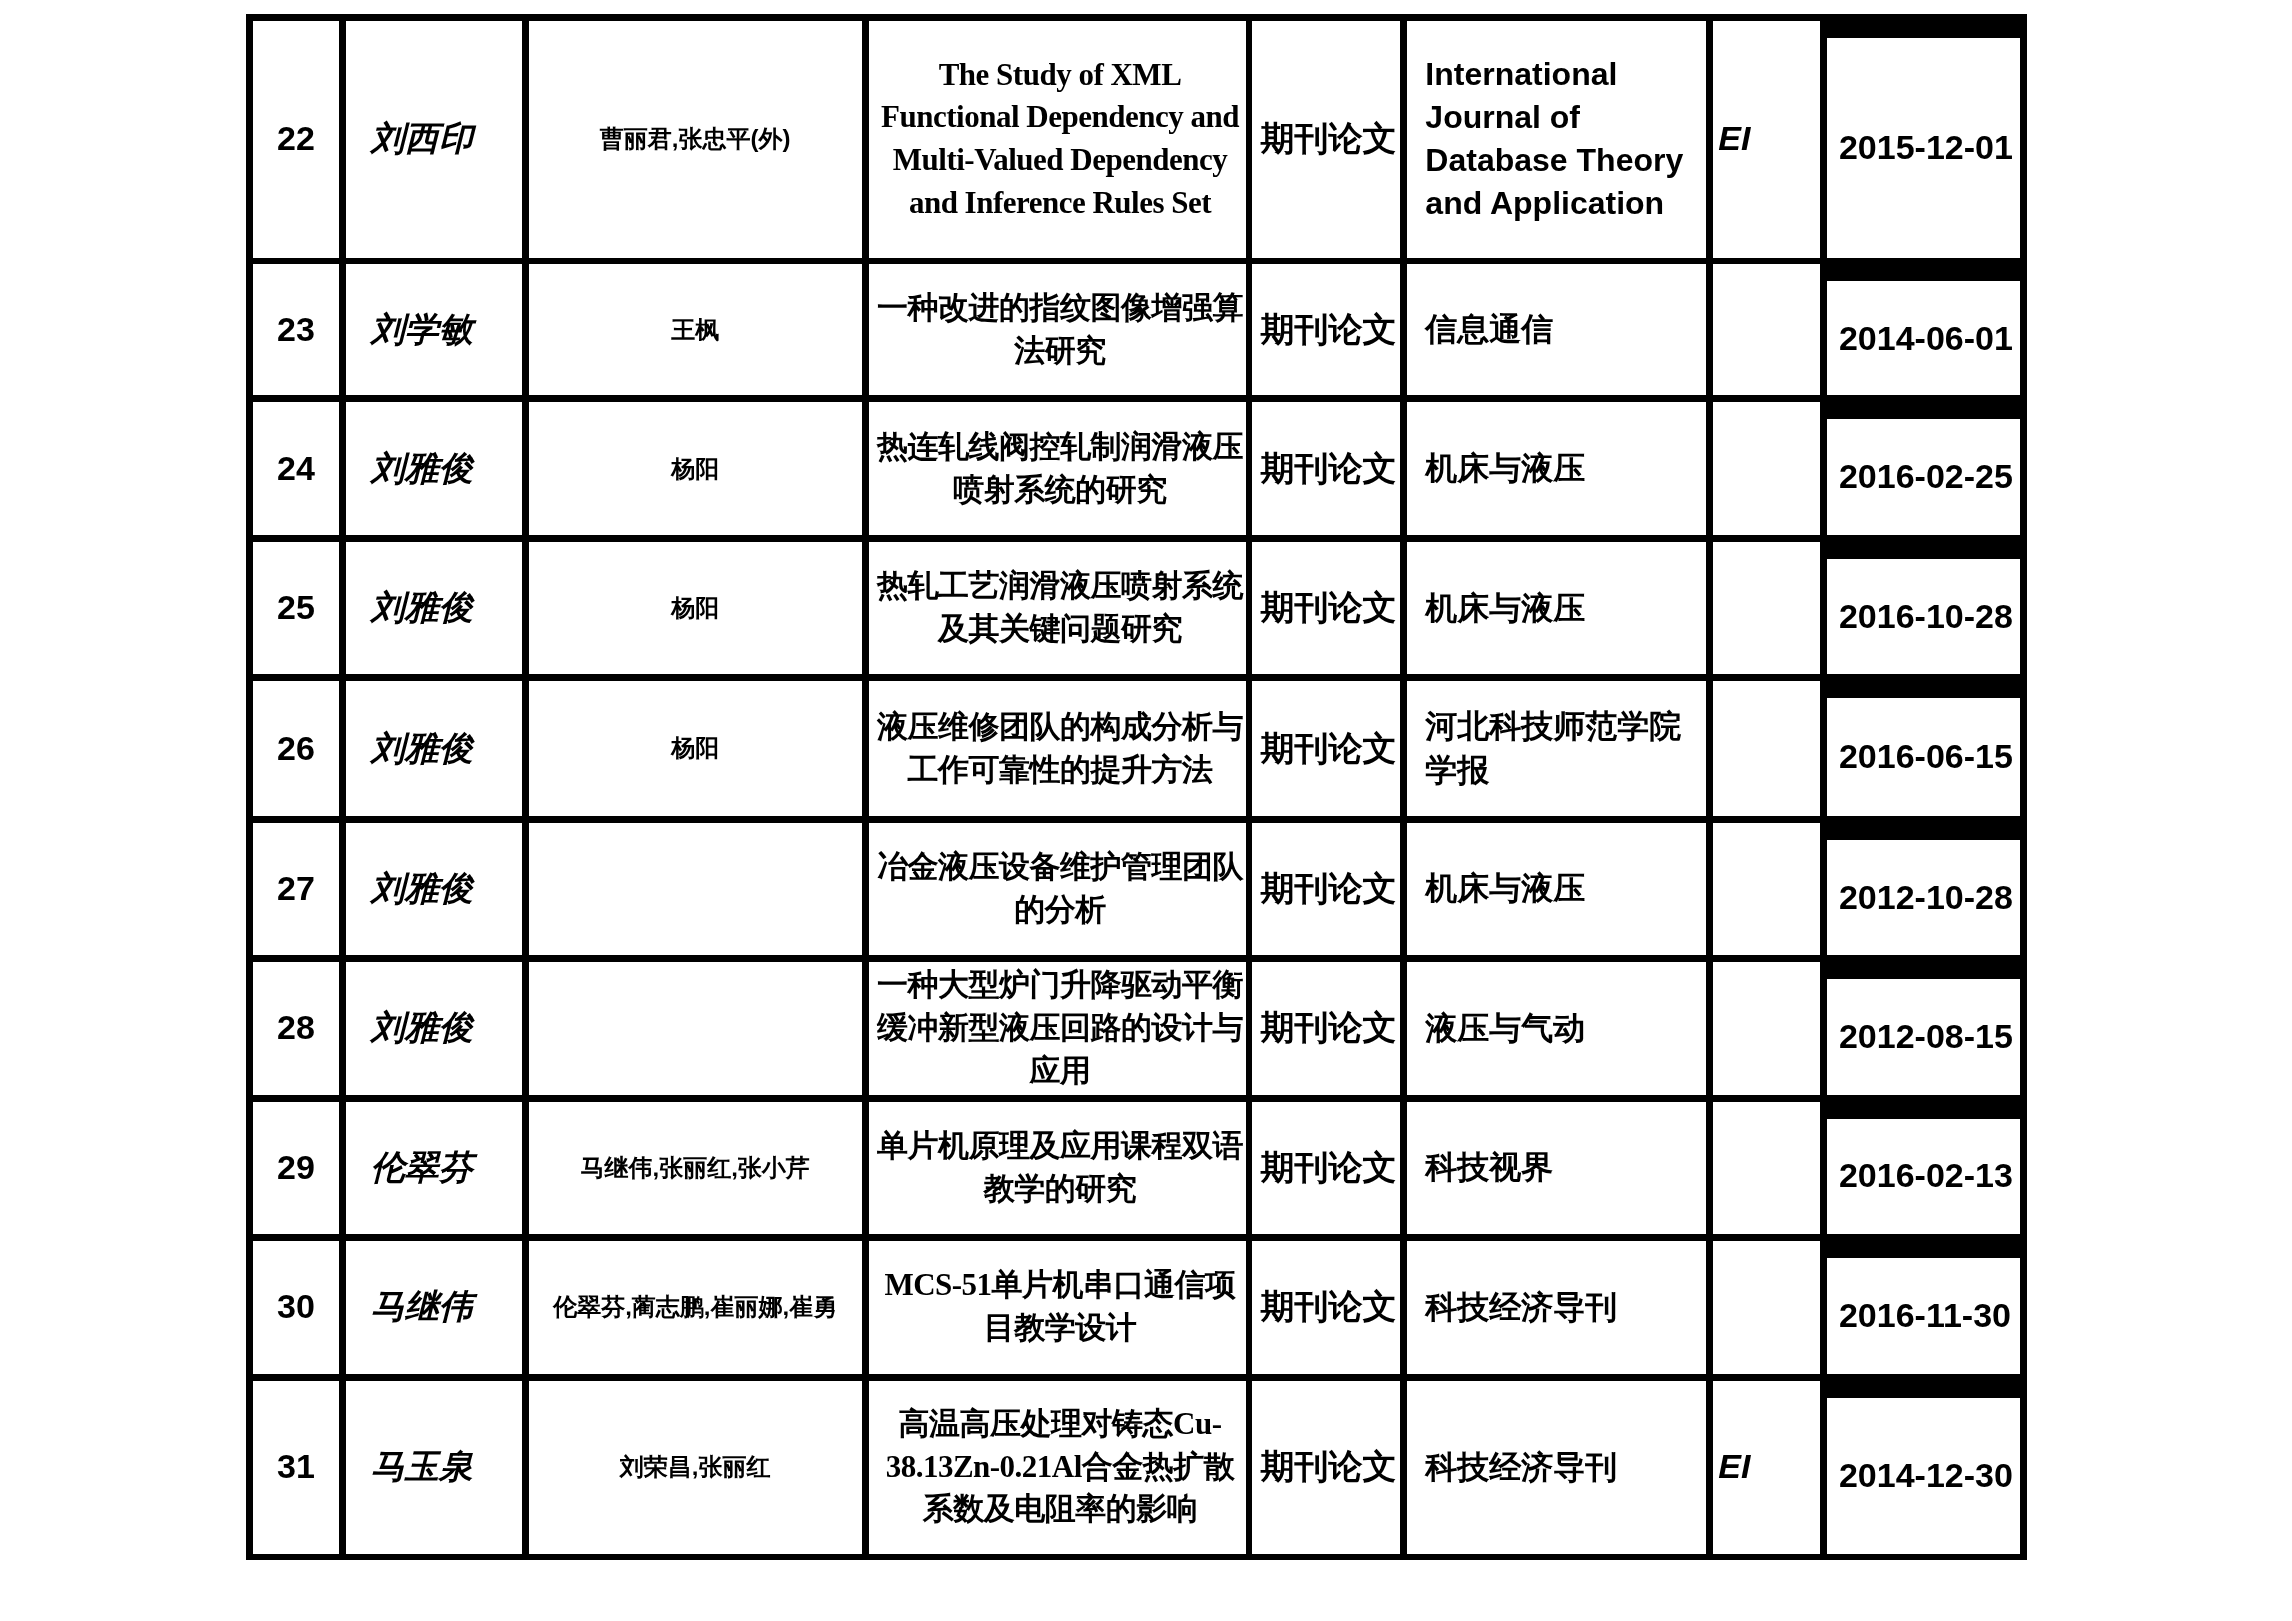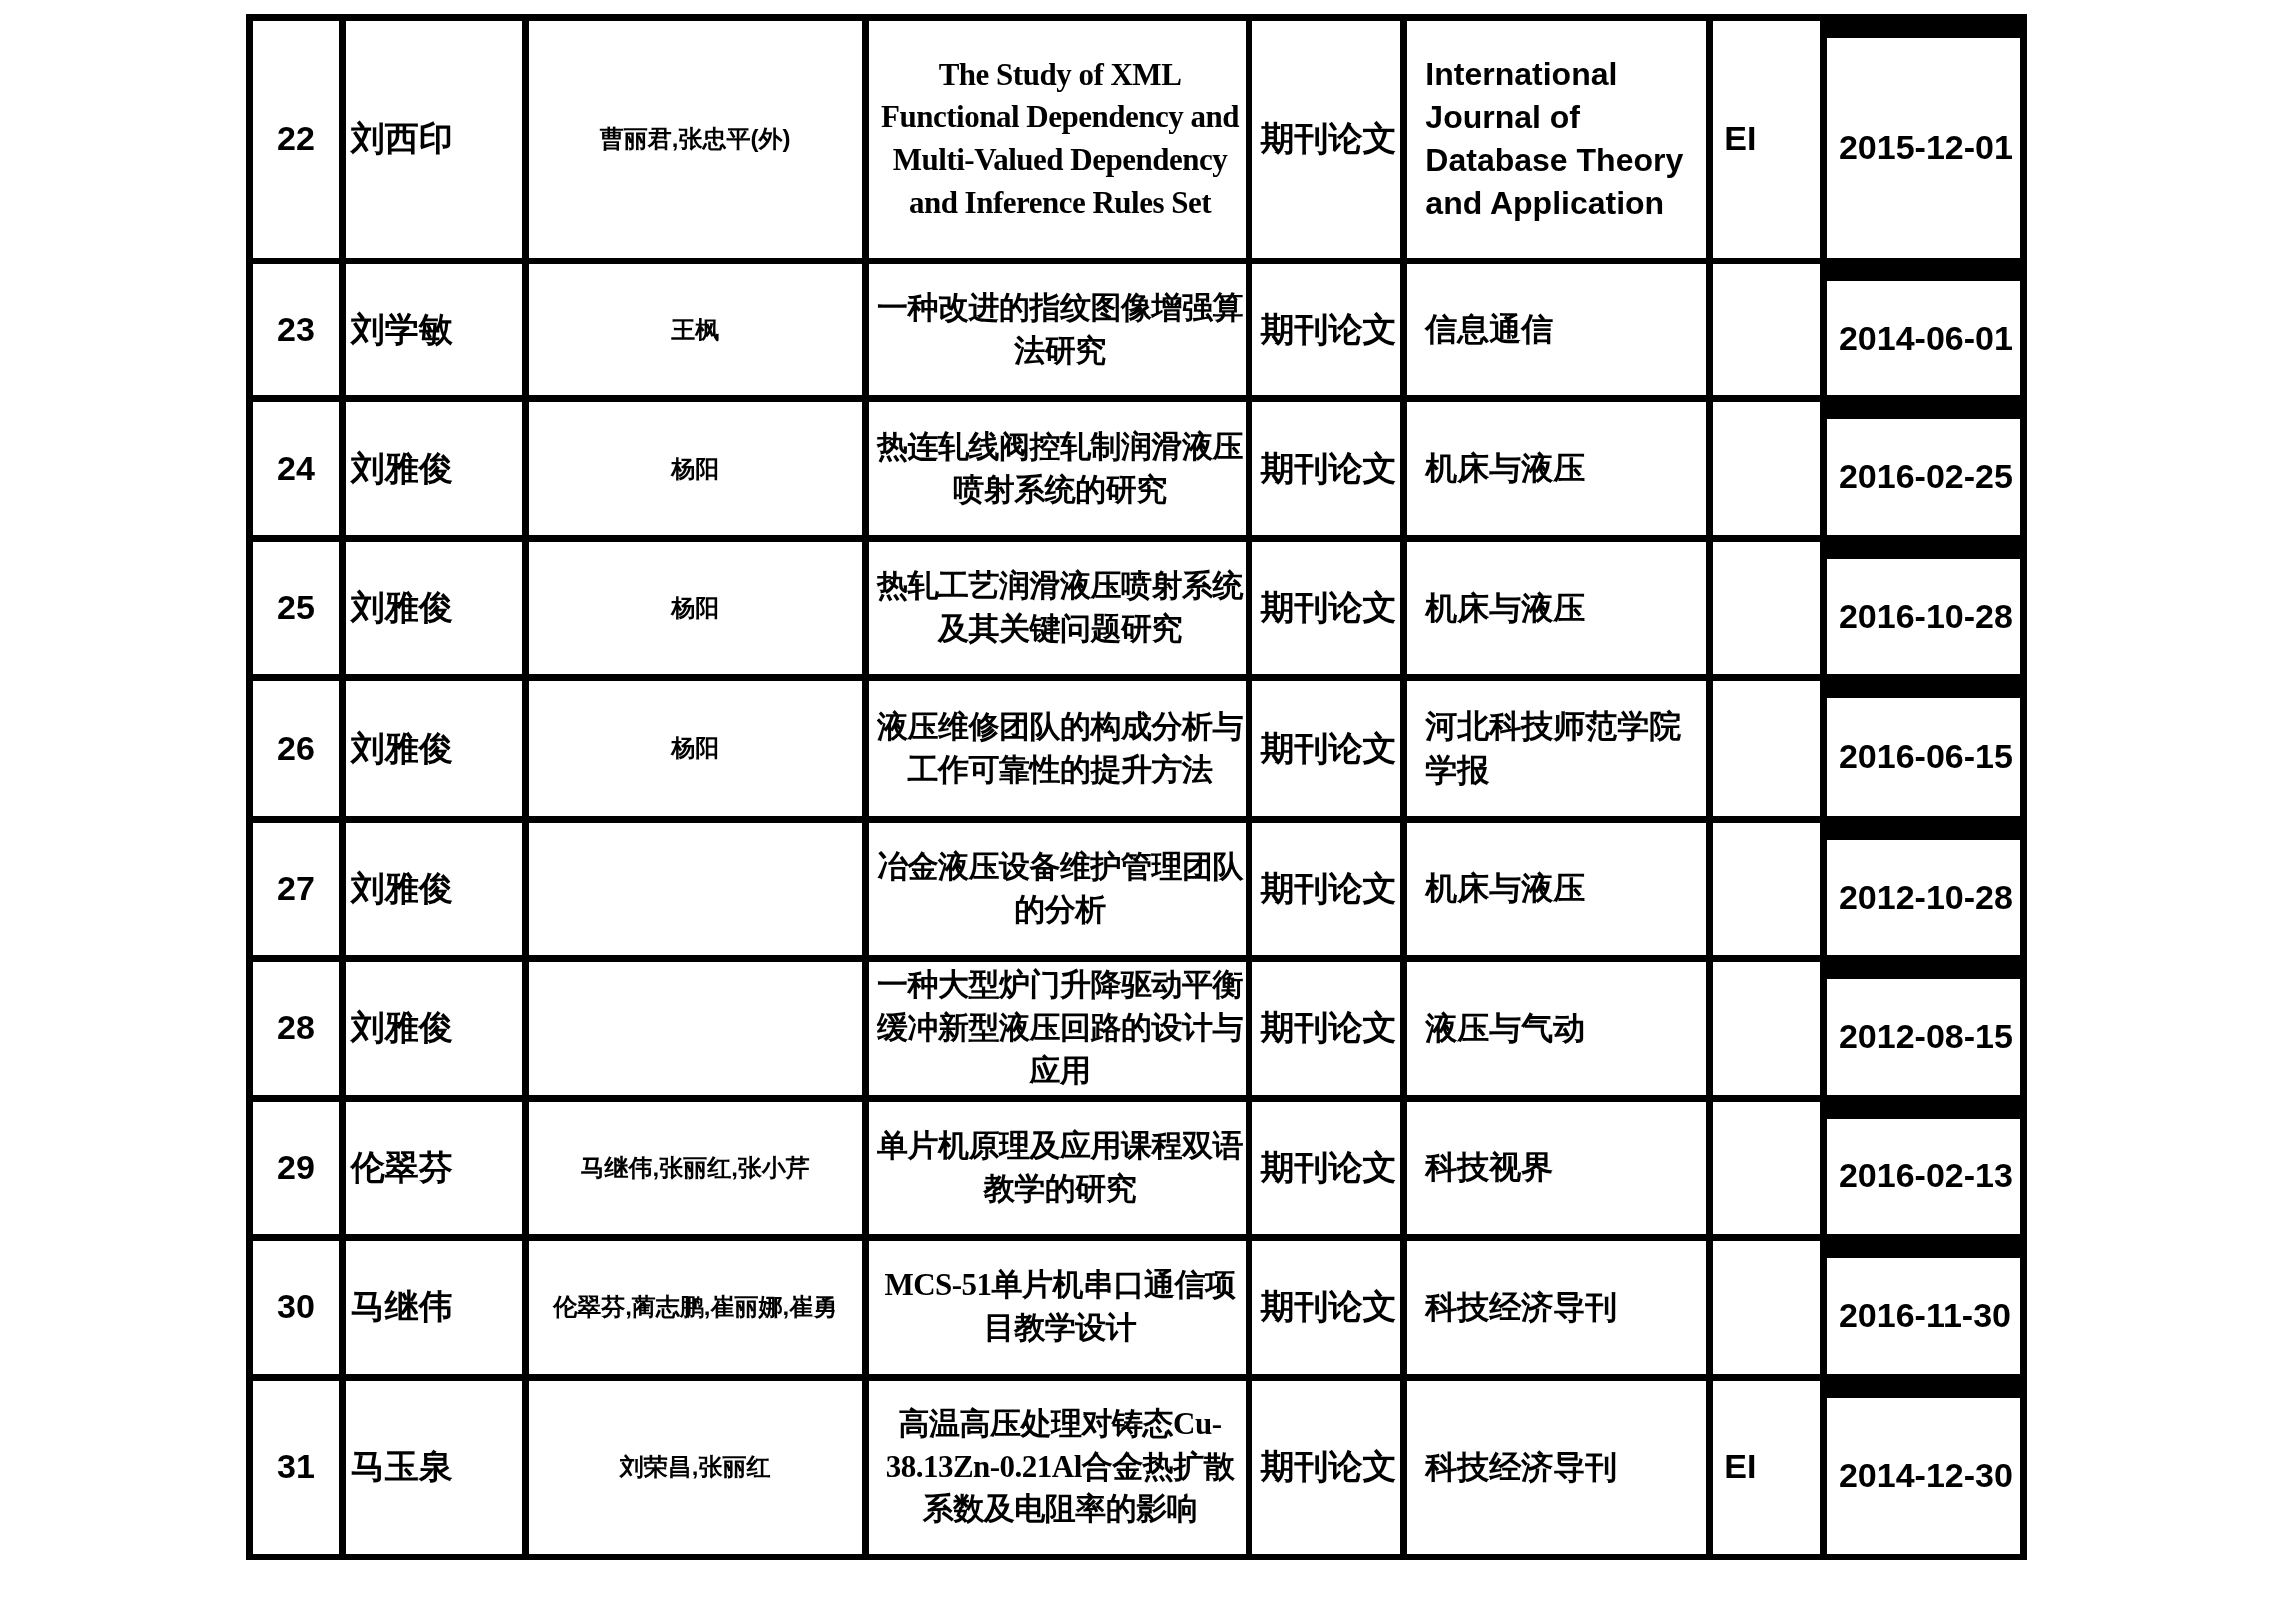--- a/index.html
+++ b/index.html
@@ -31,26 +31,26 @@
     background: #ffffff;
     display: flex;
     align-items: center;
     justify-content: flex-start;
     font-size: 34px;
     line-height: 1.35;
     overflow: hidden;
     word-break: break-word;
   }
   .td.c-no       { justify-content: center; }
-  .td.c-author   { padding-left: 5px; }
+  .td.c-author   { padding-left: 25px; font-style: italic; }
   .td.c-coauthors{ justify-content: center; text-align: center; font-size: 24px; }
   .td.c-title    { padding-left: 5.9px; padding-right: 0; font-size: 31px; letter-spacing: -0.5px; line-height: 1.38; text-align: center; font-family: Liberation Serif, serif; }
   .td.c-type     { padding-left: 8px; }
   .td.c-journal  { padding-left: 18px; font-size: 32px; line-height: 1.35; }
-  .td.c-ei       { padding-left: 11px; }
+  .td.c-ei       { padding-left: 5px; font-style: italic; }
   .td.c-date     { padding-left: 11.8px; margin-top: 17px; }
 </style>
 </head>
 <body>
 
 <div class="pub-table">
 
   <div class="tr">
     <div class="td c-no">22</div>
     <div class="td c-author">刘西印</div>

